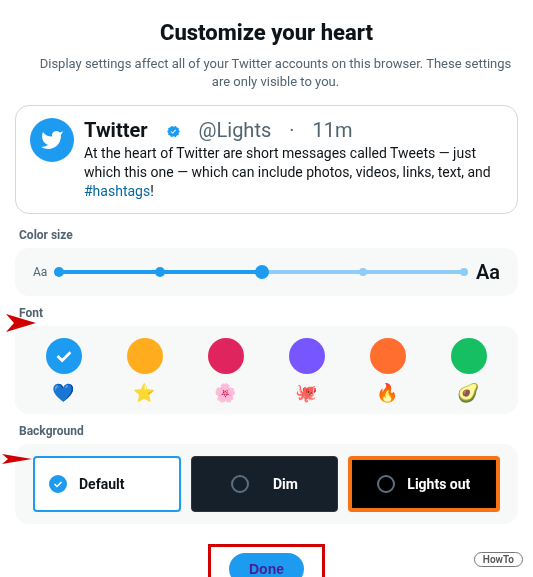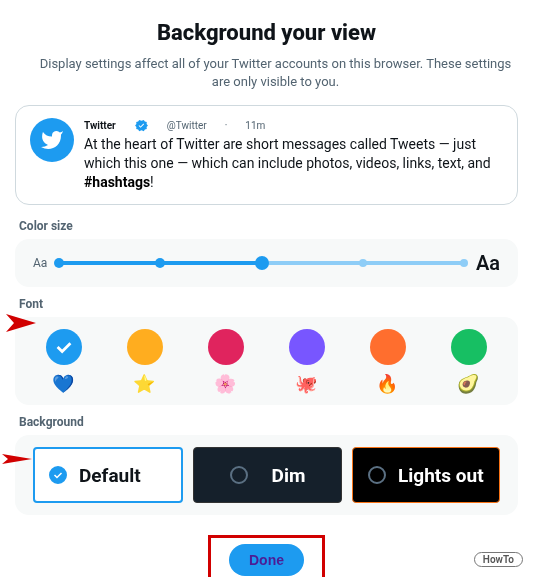--- a/index.html
+++ b/index.html
@@ -25,26 +25,26 @@
   }
   .avatar {
     width: 44px; height: 44px;
     border-radius: 50%;
     background: #1d9bf0;
     display: flex; align-items: center; justify-content: center;
     flex: none;
   }
   .avatar svg { width: 24px; height: 24px; fill: #fff; }
   .tweet-body { flex: 1; }
-  .tweet-header { font-size: 10px; display: flex; align-items: center; gap: 18px; flex-wrap: wrap; }
+  .tweet-header { font-size: 20px; display: flex; align-items: center; gap: 18px; flex-wrap: wrap; }
   .tweet-name { font-weight: 700; }
   .verified svg { width: 15px; height: 15px; fill: #1d9bf0; vertical-align: -2px; }
   .tweet-handle, .tweet-time, .tweet-sep { color: #536471; }
   .tweet-text { font-size: 14px; line-height: 1.35; color: #0f1419; margin-top: 2px; }
-  .hashtag { color: #000000; font-weight: bold; }
+  .hashtag { color: #0369a1; }
   
   .section-label { font-size: 12px; color: #536471; font-weight: 700; margin: 10px 0 6px 4px; }
   .panel { background: #f7f9f9; border-radius: 14px; padding: 12px 18px; }
   
   
   .slider-panel { display: flex; align-items: center; gap: 12px; }
   .aa-small { font-size: 12px; color: #536471; }
   .aa-large { font-size: 20px; color: #0f1419; font-weight: 600; }
   .slider {
     flex: 1; height: 4px; background: #8ecdf7; border-radius: 2px;
@@ -71,25 +71,25 @@
   }
   .swatch svg { width: 22px; height: 22px; stroke: #fff; stroke-width: 3; fill: none; }
   .emoji { font-size: 18px; line-height: 1; }
   
   
   .bg-row { display: flex; gap: 10px; }
   .bg-opt {
     flex: 1; height: 56px; border-radius: 4px;
     display: flex; align-items: center; gap: 12px;
     padding: 0 14px; cursor: pointer;
-    font-size: 19px; font-weight: 700;
+    font-size: 14px; font-weight: 700;
   }
   .bg-default { background: #fff; border: 2px solid #1d9bf0; color: #0f1419; }
   .bg-dim { background: #15202b; border: 1px solid #333; color: #fff; justify-content: center; gap: 24px; }
-  .bg-lights { background: #000; border: 1px solid #f97316; color: #fff; justify-content: center; }
+  .bg-lights { background: #000; border: 4px solid #f97316; color: #fff; justify-content: center; }
   .radio {
     width: 18px; height: 18px; border-radius: 50%;
     border: 2px solid #5b7083;
     display: flex; align-items: center; justify-content: center;
     flex: none;
   }
   .radio.checked { background: #1d9bf0; border-color: #1d9bf0; }
   .radio.checked svg { width: 12px; height: 12px; stroke: #fff; stroke-width: 3; fill: none; }
   
   .done-wrap { display: flex; justify-content: center; margin-top: 20px; }
@@ -105,38 +105,38 @@
   .arrow svg { fill: #d10000; }
   .howto {
     position: absolute; right: 10px; bottom: 10px;
     border: 1.5px solid #777; border-radius: 10px;
     padding: 1px 8px; font-size: 10px; color: #555; font-weight: 600;
   }
 </style>
 </head>
 <body>
 
-<h1 class="title">Background your view</h1>
+<h1 class="title">Customize your heart</h1>
 <p class="subtitle">Display settings affect all of your Twitter accounts on this browser. These settings are only visible to you.</p>
 
 <div class="tweet-card">
   <div class="avatar">
     <svg viewBox="0 0 24 24">
         <path d="M23 3a10.9 10.9 0 0 1-3.14 1.53 4.48 4.48 0 0 0-7.86 3v1A10.66 10.66 0 0 1 3 4s-4 9 5 13a11.64 11.64 0 0 1-7 2c9 5 20 0 20-11.5a4.5 4.5 0 0 0-.08-.83A7.72 7.72 0 0 0 23 3z"></path>
       </svg>
   </div>
   <div class="tweet-body">
     <div class="tweet-header">
       <span class="tweet-name">Twitter</span>
       <span class="verified">
         <svg viewBox="0 0 24 24">
             <path d="M22.25 12l-2.1-2.4.3-3.15-3.1-.7L15.7 3 12 4.3 8.3 3 6.65 5.75l-3.1.7.3 3.15L1.75 12l2.1 2.4-.3 3.15 3.1.7L8.3 21 12 19.7 15.7 21l1.65-2.75 3.1-.7-.3-3.15 2.1-2.4zM10.5 15.7l-3.2-3.2 1.1-1.1 2.1 2.1 4.6-4.6 1.1 1.1-5.7 5.7z"></path>
           </svg>
       </span>
-      <span class="tweet-handle">@Twitter</span>
+      <span class="tweet-handle">@Lights</span>
       <span class="tweet-sep">·</span>
       <span class="tweet-time">11m</span>
     </div>
     <p class="tweet-text">
       <span>At the heart of Twitter are short messages called Tweets — just which this one — which can include photos, videos, links, text, and </span><span class="hashtag">#hashtags</span><span>!</span>
     </p>
   </div>
 </div>
 
 <div class="section-label">Color size</div>

